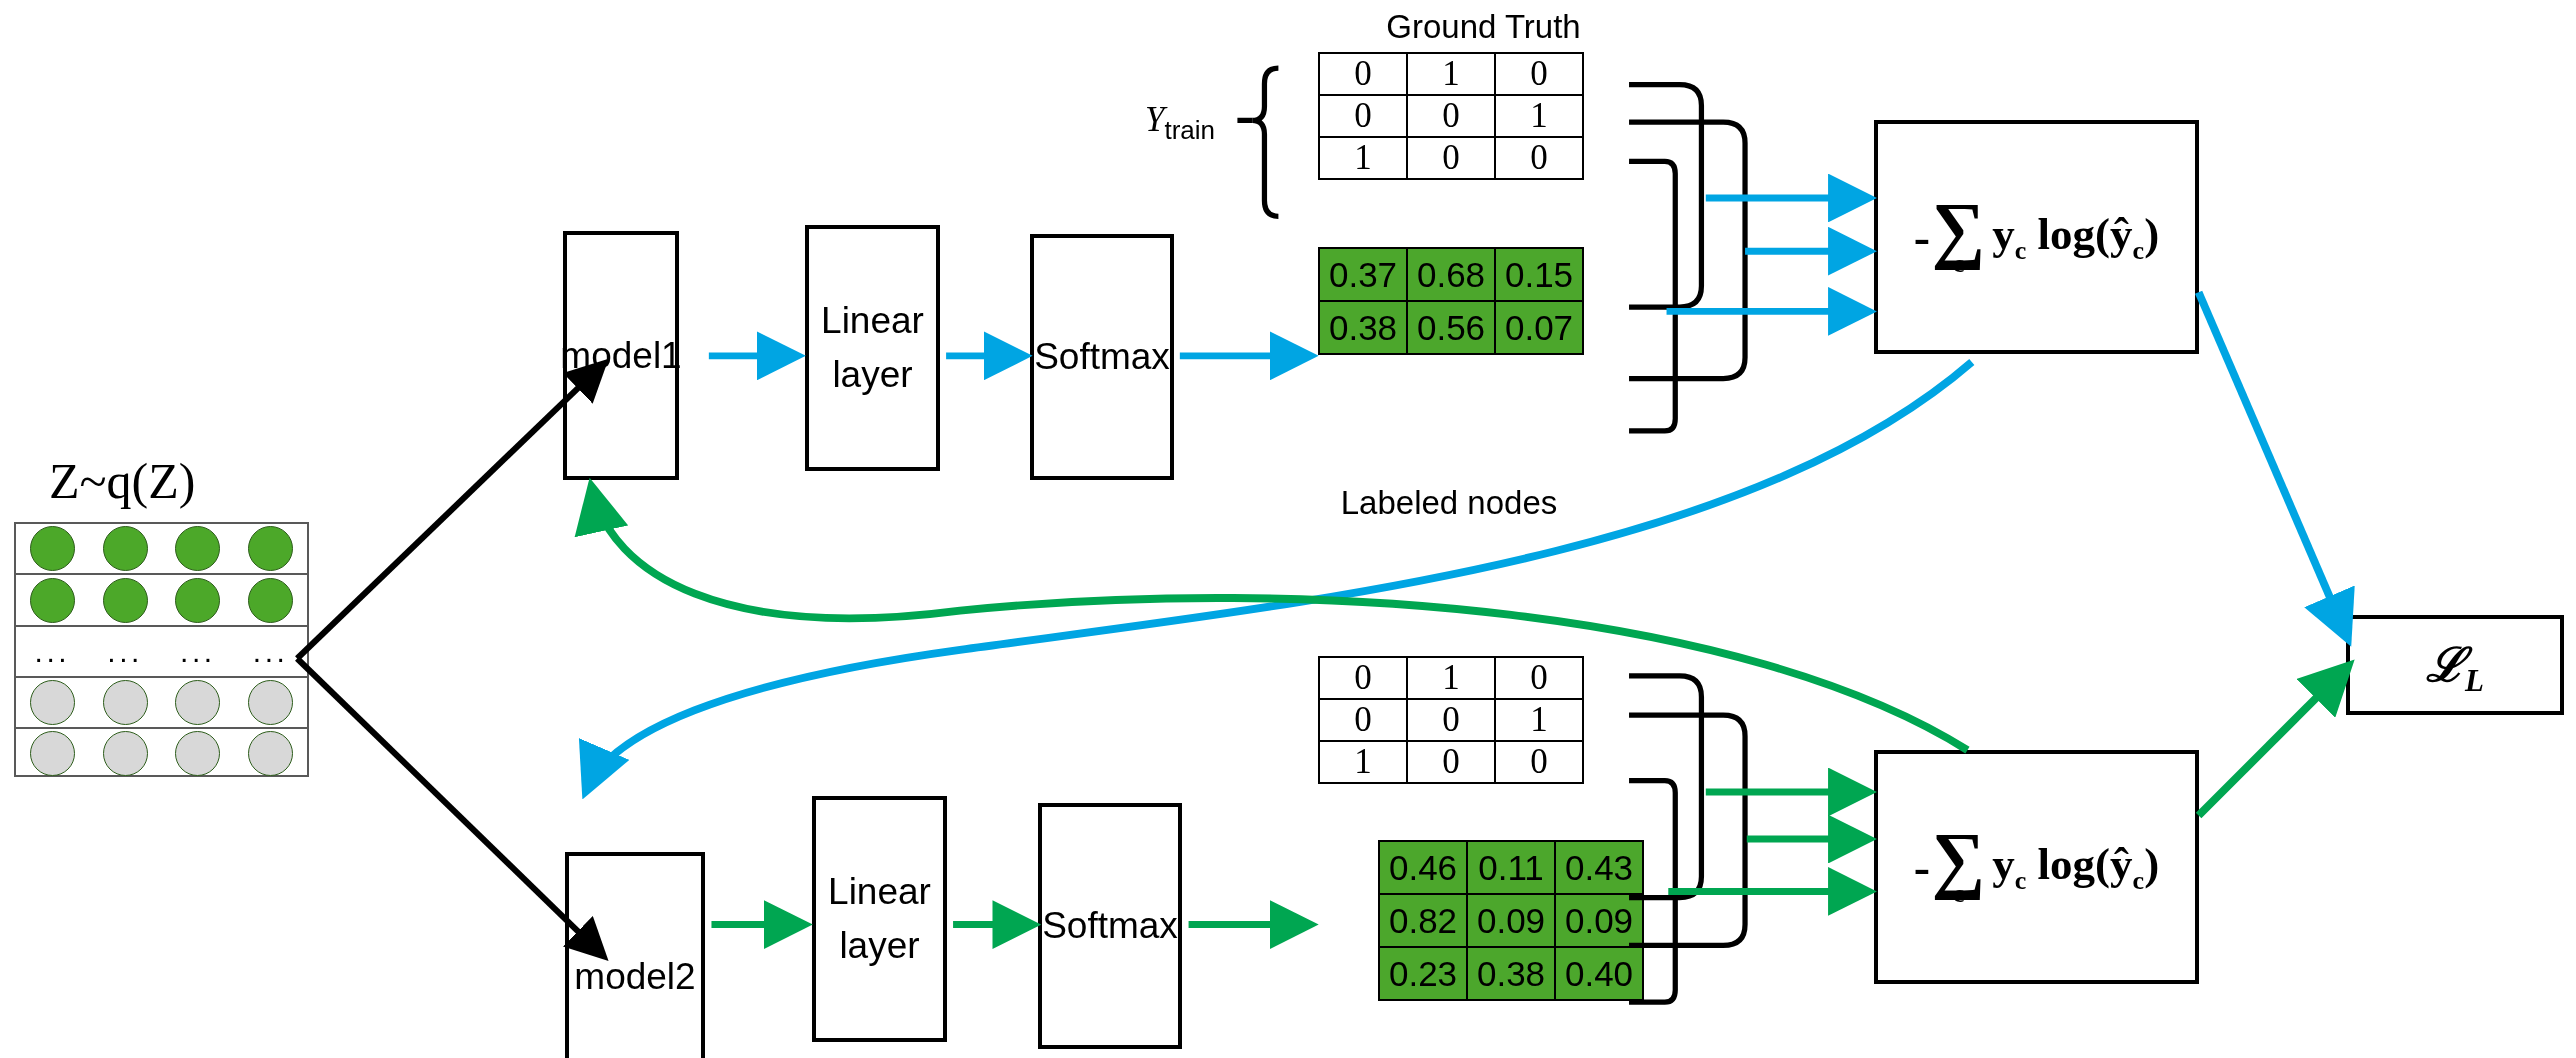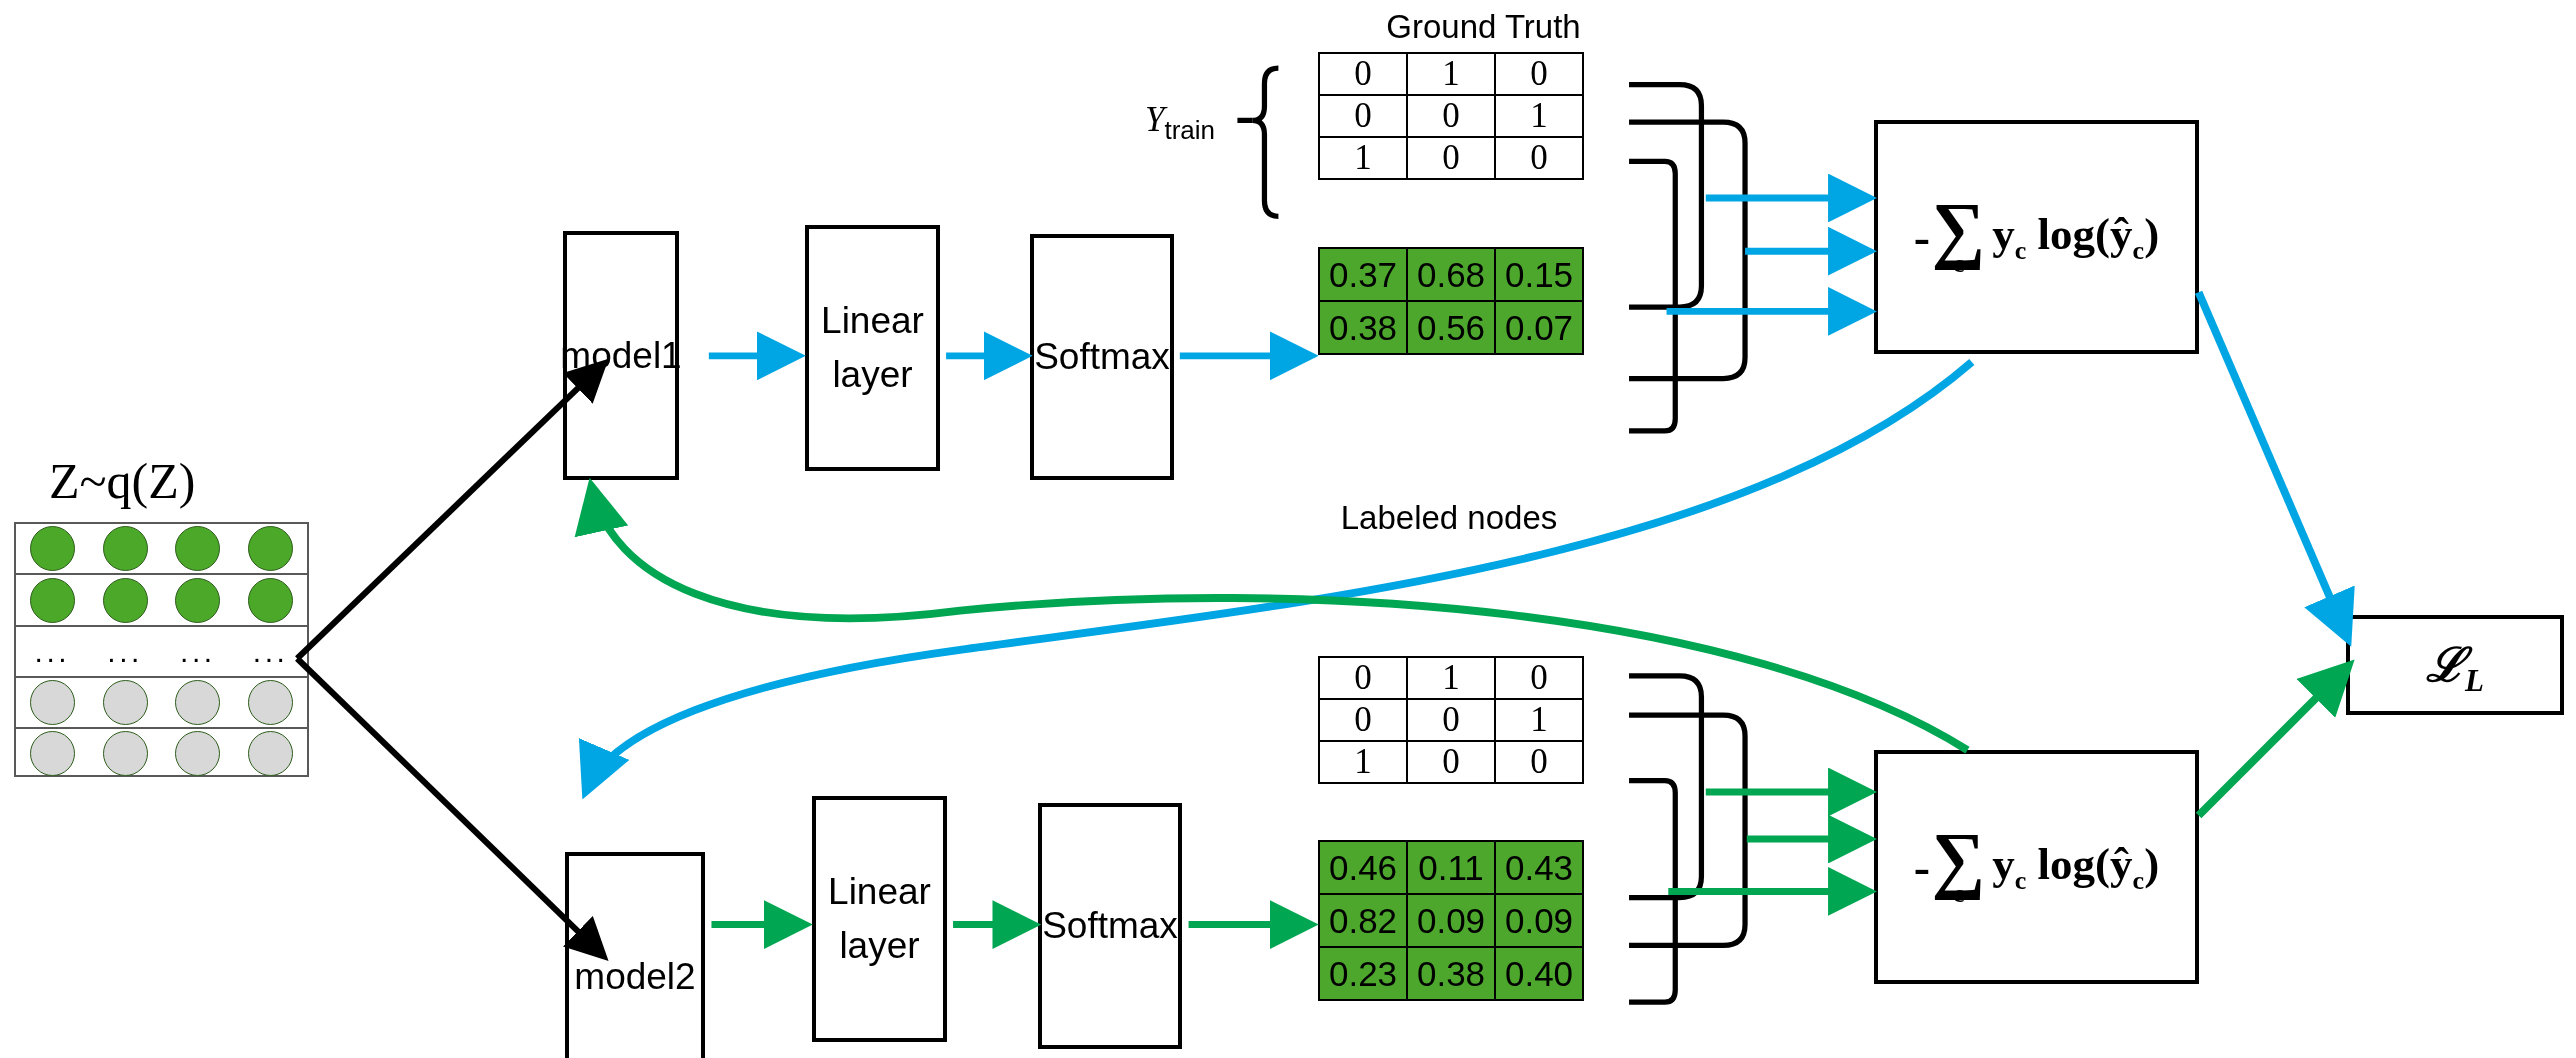--- a/index.html
+++ b/index.html
@@ -125,21 +125,21 @@
       <td>0.15</td>
     </tr>
     <tr>
       <td>0.38</td>
       <td>0.56</td>
       <td>0.07</td>
     </tr>
   </tbody>
     </table>
 
-  <div class="cap" style="left:1318px;top:484px;width:262px;margin-top:15px;">Labeled nodes</div>
+  <div class="cap" style="left:1318px;top:484px;width:262px;">Labeled nodes</div>
 
   <div class="box" style="left:1874px;top:120px;width:325px;height:234px;">
     <div class="formula">
       <span class="fminus">-</span>
       <span class="fsum">
         <span>∑</span>
         <span class="sub">c</span>
       </span>
       <span class="fterm"><span>y</span><sub>c</sub>&nbsp;<span>log(</span><span>ŷ</span><sub>c</sub><span>)</span></span>
     </div>
@@ -171,21 +171,21 @@
       <td>1</td>
     </tr>
     <tr>
       <td>1</td>
       <td>0</td>
       <td>0</td>
     </tr>
   </tbody>
     </table>
 
-  <table class="mat pred" style="left:1318px;top:840px;border-radius:31px;">
+  <table class="mat pred" style="left:1378px;top:840px;border-radius:31px;">
     <tbody>
         <tr>
       <td>0.46</td>
       <td>0.11</td>
       <td>0.43</td>
     </tr>
     <tr>
       <td>0.82</td>
       <td>0.09</td>
       <td>0.09</td>

